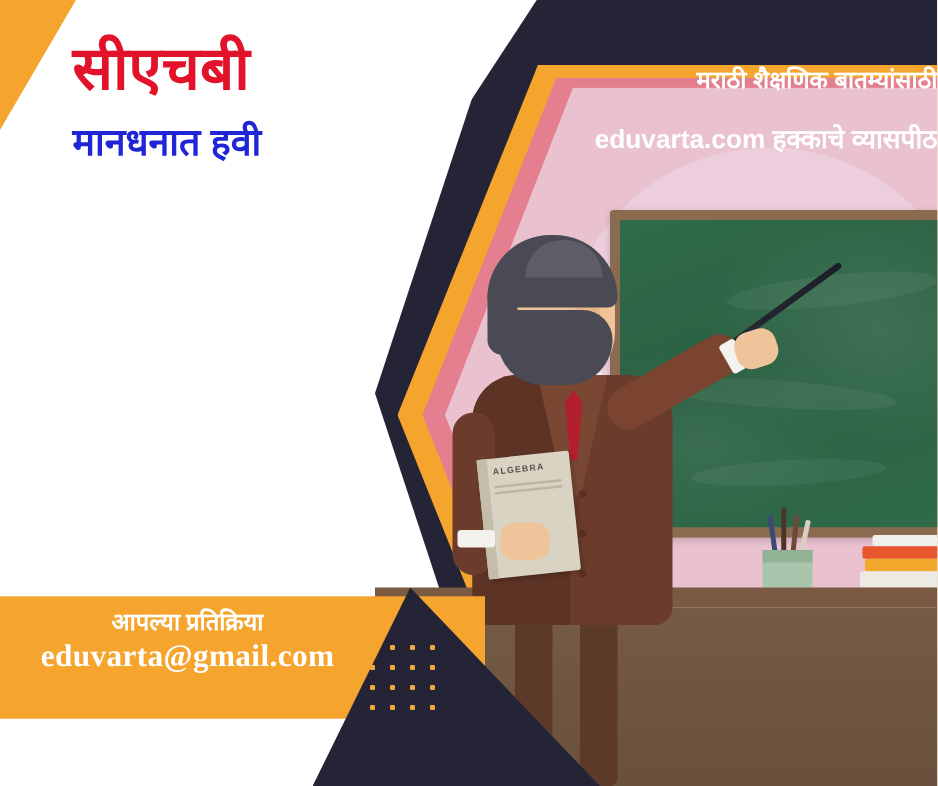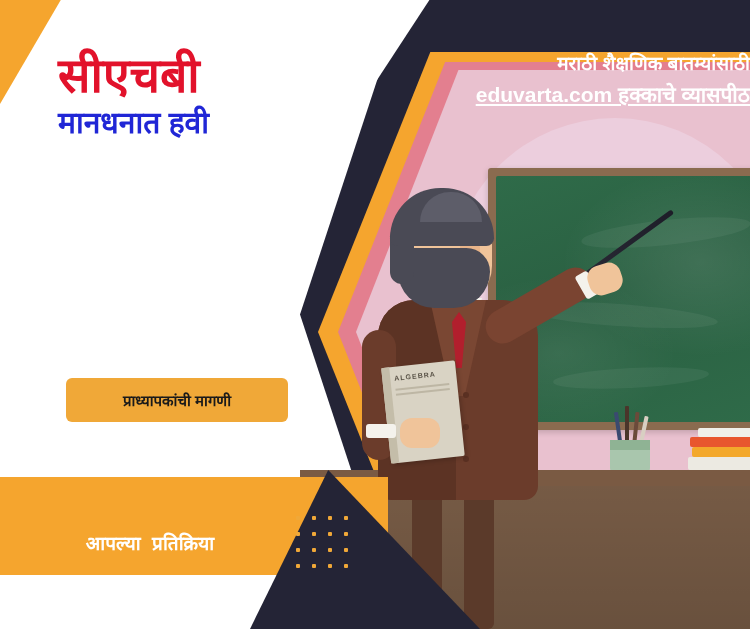--- a/index.html
+++ b/index.html
@@ -212,28 +212,28 @@
   
   .left{position:absolute;left:0;top:0;width:340px;height:629px;}
 
   .corner-orange{
     position:absolute;left:0;top:0;width:98px;height:104px;
     background:#f5a52e;
     clip-path:polygon(0% 0%, 62% 0%, 0% 100%);
   }
 
   .headline{
-    position:absolute;left:58px;top:52px;width:270px;
+    position:absolute;left:58px;top:32px;width:270px;
   }
   .h-line{
     font-family:"Liberation Sans", sans-serif;
     font-weight:bold;line-height:1.0;white-space:nowrap;
   }
   .h1{font-size:48px;color:#e2122b;letter-spacing:0px;}
-  .h2{font-size:30px;color:#2026d6;margin-top:8px;}
+  .h2{font-size:30px;color:#2026d6;margin-top:20px;}
   .h3{font-size:32px;color:#e2122b;margin-top:10px;}
 
   .subtext{
     position:absolute;left:60px;top:262px;width:250px;
     font-family:"Liberation Sans", sans-serif;
     font-size:17px;line-height:1.32;color:#161616;
   }
 
   .cta{
     position:absolute;left:66px;top:378px;width:222px;height:44px;
@@ -243,21 +243,21 @@
     font-family:"Liberation Sans", sans-serif;
     border:none;cursor:pointer;
   }
 
   
   .band{
     position:absolute;left:0;top:477px;width:388px;height:98px;
     background:#f5a52e;
   }
   .band-txt{position:absolute;left:0;width:300px;text-align:center;color:#ffffff;
-    font-family:Liberation Mono, monospace;margin-top:46px;}
+    font-family:Liberation Serif, serif;}
   .band-1{top:484px;font-size:19px;font-weight:bold;}
   .band-2{top:512px;font-size:25px;font-weight:bold;letter-spacing:.3px;}
   .band-3{top:545px;font-size:19px;font-weight:bold;}
 
   
   .tri-dark{
     position:absolute;left:250px;top:470px;width:230px;height:159px;
     background:#242436;
     clip-path:polygon(34% 0%, 100% 100%, 0% 100%);
   }
@@ -274,21 +274,21 @@
   }
   .dot{width:4px;height:4px;border-radius:1px;background:#f0a838;}
 
   
   .hdr{
     position:absolute;left:388px;top:50px;width:362px;
     text-align:right;color:#ffffff;
     font-family:"Liberation Sans", sans-serif;
   }
   .hdr-1{font-size:19px;font-weight:bold;}
-  .hdr-2{font-size:21px;font-weight:bold;margin-top:4px;text-decoration:underline;}
+  .hdr-2{font-size:21px;font-weight:bold;margin-top:20px;}
 </style>
 </head>
 <body>
 
 <div class="poster">
 
   <div class="illus">
     <div class="illus-bg"></div>
 
     <div class="navy-chevron"></div>
@@ -370,25 +370,25 @@
 
   <div class="left">
     <div class="corner-orange"></div>
 
     <div class="headline">
       <div class="h-line h1">सीएचबी</div>
       <div class="h-line h2">मानधनात हवी</div>
     </div>
 
 
-    <div class="cta">प्राध्यापकांची मागणी</div>
   </div>
 
   <div class="band"></div>
   <div class="band-txt band-1">आपल्या प्रतिक्रिया</div>
+  <div class="band-txt band-2">eduvarta@gmail.com</div>
 
   <div class="tri-dark"></div>
   <div class="tri-orange-edge"></div>
 
   <div class="dots">
     <span class="dot"></span>
       <span class="dot"></span>
       <span class="dot"></span>
       <span class="dot"></span>
     <span class="dot"></span>

